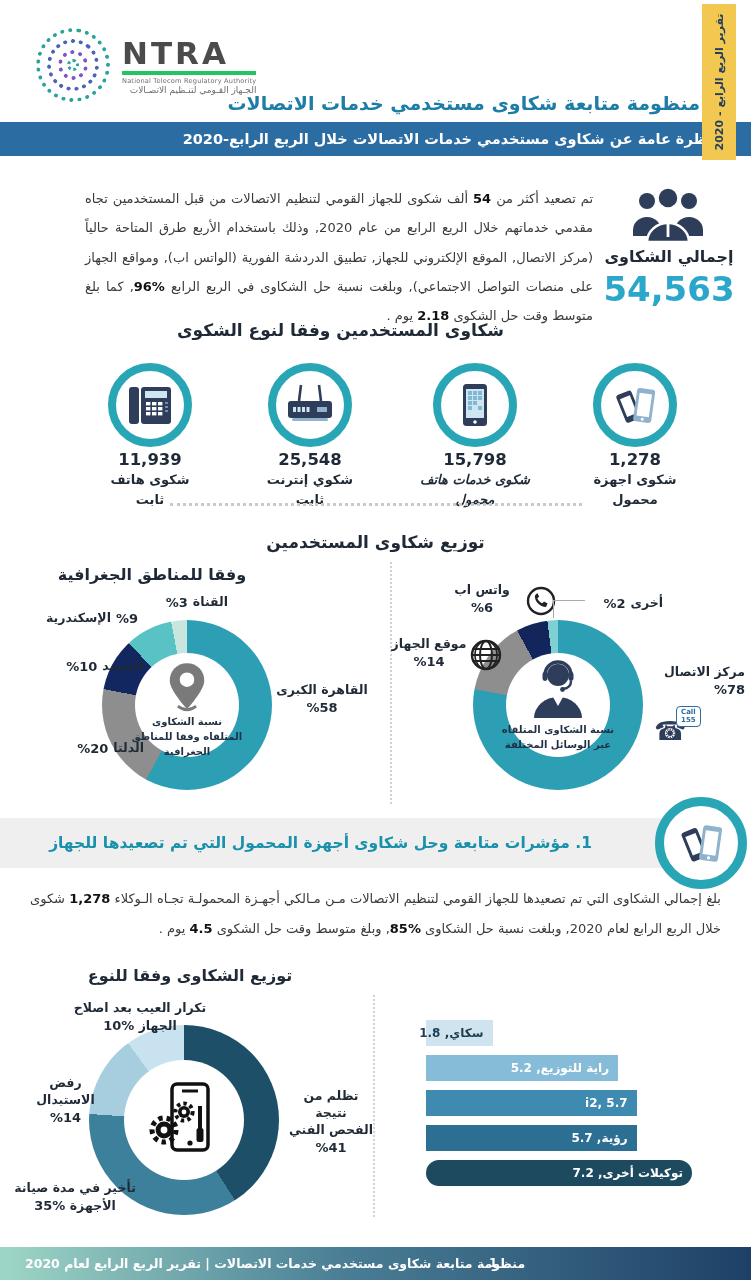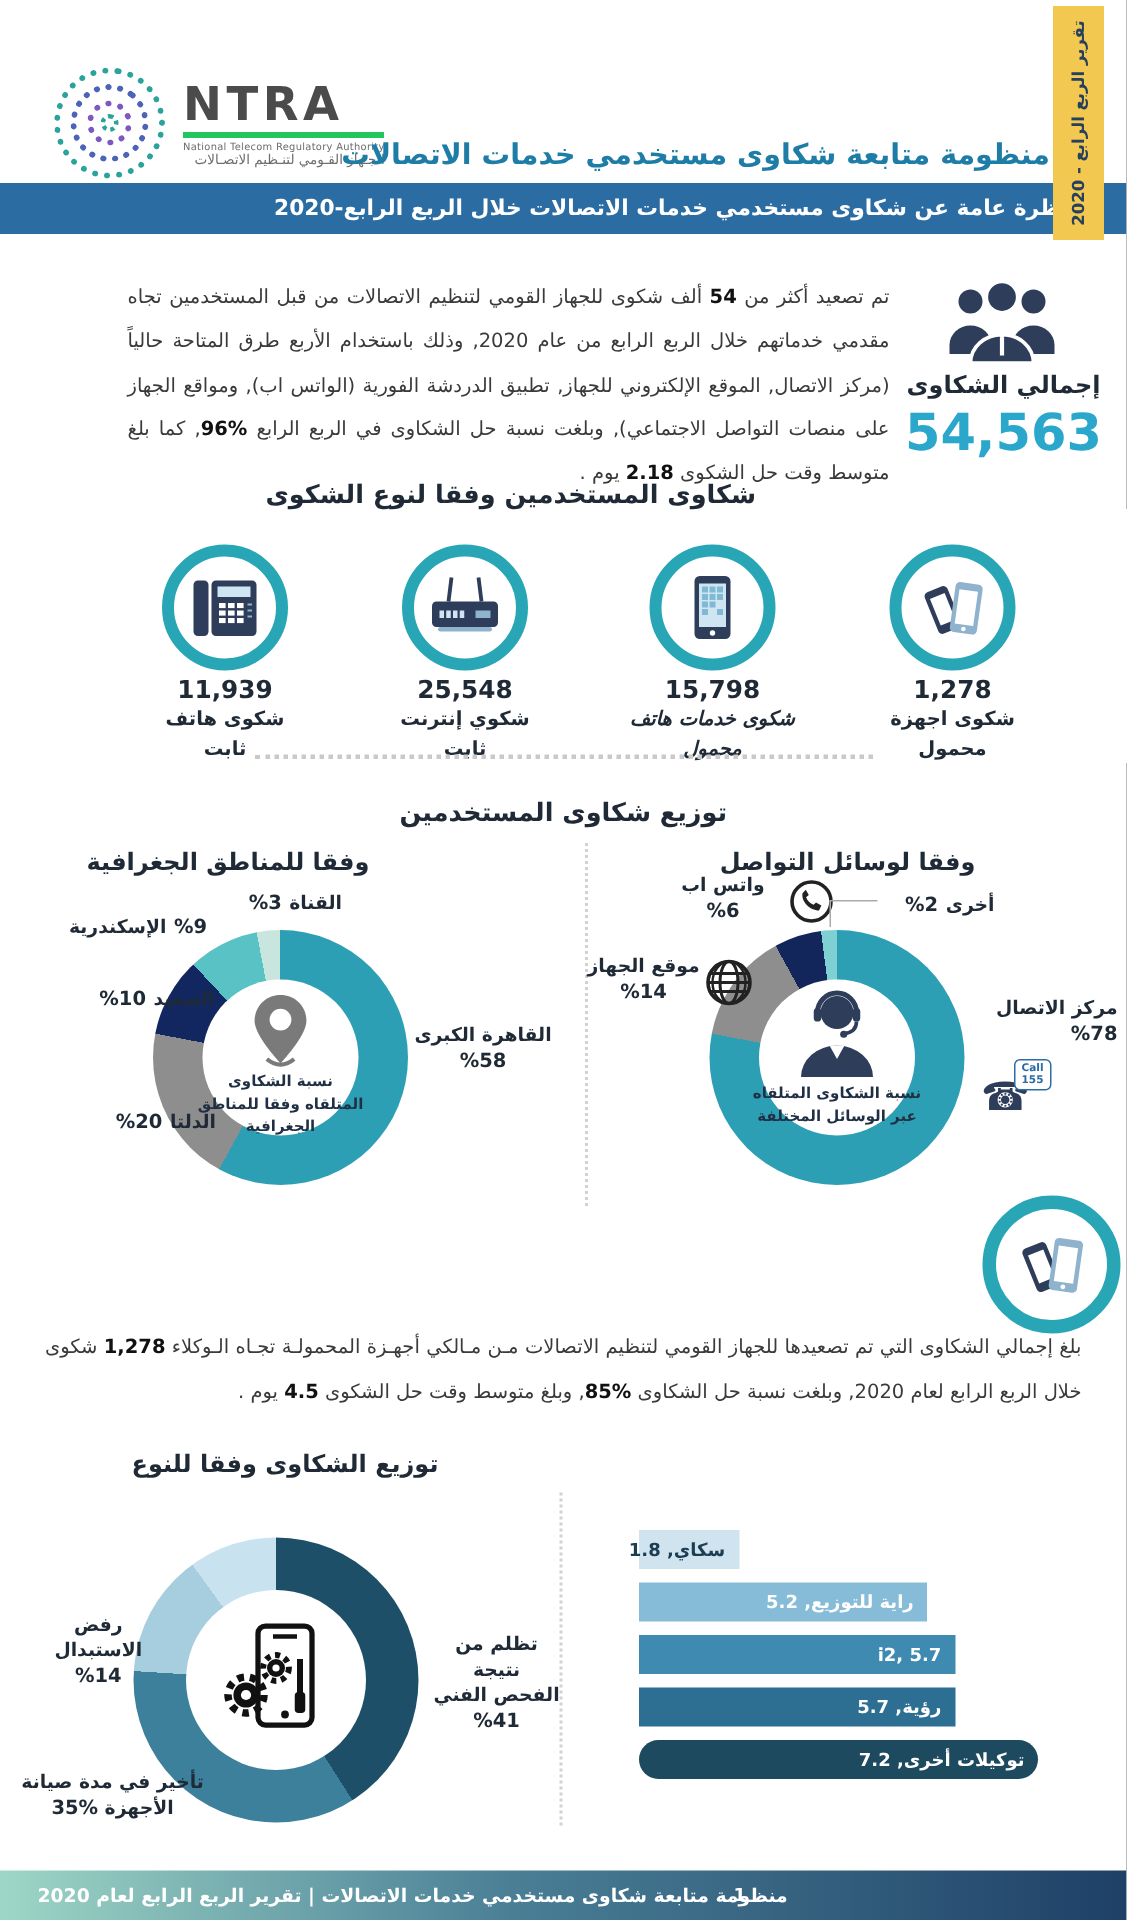--- a/index.html
+++ b/index.html
@@ -67,21 +67,21 @@
   .footer-text{position:absolute;left:25px;top:0;line-height:33px;color:#fff;font-size:12.5px;font-weight:bold;direction:rtl;}
   .footer-page{position:absolute;left:489px;top:0;line-height:33px;color:#fff;font-size:12px;font-weight:bold;}
   .call-badge{border:1.5px solid #2b6ca3;border-radius:4px;background:#fff;color:#2b6ca3;
               font-size:7px;font-weight:bold;line-height:1.2;padding:1px 4px;text-align:center;}
 </style>
 </head>
 <body>
 
 <div id="page">
 
-  <div class="abs" style="left:36px;top:28px;display:flex;gap:12px;margin-top:17px;">
+  <div class="abs" style="left:36px;top:28px;display:flex;gap:12px;">
     <div class="logo-spiral">
       <div class="logo-ring r1"></div>
         <div class="logo-ring r2"></div>
         <div class="logo-ring r3"></div>
         <div class="logo-ring r4"></div>
     </div>
     <div style="padding-top:10px;">
       <div class="ntra-acronym">NTRA</div>
       <div class="ntra-en">National Telecom Regulatory Authority</div>
       <div class="ntra-ar">الجـهاز القـومي لتنـظيم الاتصـالات</div>
@@ -208,21 +208,20 @@
   <div class="abs stat-num" style="left:90px;top:450px;width:120px;">11,939</div>
   <div class="abs stat-lab rtl" style="left:90px;top:470px;width:120px;">
     <div>شكوى هاتف</div>
     <div>ثابت</div>
   </div>
 
   <div class="abs dot-h"></div>
   <div class="abs sec-title center rtl" style="left:0;top:532px;width:751px;">توزيع شكاوى المستخدمين</div>
   <div class="abs dash-v1"></div>
 
-  <div class="abs sub-title center rtl" style="left:430px;top:565px;width:270px;">وفقا لوسائل التواصل</div>
   <div class="abs donut" style="left: 473px; top: 620px; width: 170px; height: 170px; background: conic-gradient(rgb(45, 159, 181) 0deg, rgb(45, 159, 181) 280.8deg, rgb(142, 142, 142) 280.8deg, rgb(142, 142, 142) 331.2deg, rgb(19, 38, 92) 331.2deg, rgb(19, 38, 92) 352.8deg, rgb(126, 208, 210) 352.8deg, rgb(126, 208, 210) 360deg);">
     <div class="hole" style="inset:33px;"></div>
   </div>
   <svg class="abs" style="left:531px;top:656px;" width="54" height="62" viewBox="0 0 54 62">
     <circle cx="27" cy="19" r="11" fill="#2e3d59"></circle>
     <path d="M14 19 a13 13 0 0 1 26 0" fill="none" stroke="#2e3d59" stroke-width="3.4"></path>
     <rect x="11.5" y="16" width="5" height="9" rx="2.4" fill="#2e3d59"></rect>
     <rect x="37.5" y="16" width="5" height="9" rx="2.4" fill="#2e3d59"></rect>
     <path d="M40 25 q0 7 -8 8" fill="none" stroke="#2e3d59" stroke-width="2.4"></path>
     <circle cx="31.5" cy="33.5" r="2.4" fill="#2e3d59"></circle>
@@ -304,20 +303,23 @@
   </div>
   <div class="abs d-label rtl inline-lab" style="left:40px;top:610px;width:98px;">
     <span class="val">%9</span>
     <span>الإسكندرية</span>
   </div>
   <div class="abs d-label rtl inline-lab" style="left:150px;top:594px;width:78px;">
     <span>القناة</span>
     <span class="val">%3</span>
   </div>
 
+  <div class="abs banner">
+    <div class="rtl">1. مؤشرات متابعة وحل شكاوى أجهزة المحمول التي تم تصعيدها للجهاز</div>
+  </div>
   <div class="abs big-ring">
     <svg width="48" height="48" viewBox="0 0 48 48">
       <g transform="rotate(-22 18 26)">
         <rect x="9" y="10" width="17" height="31" rx="3" fill="#2e3d59"></rect>
         <rect x="12" y="15" width="11" height="20" fill="#fff"></rect>
       </g>
       <g transform="rotate(8 33 25)">
         <rect x="24" y="7" width="19" height="35" rx="3" fill="#8fb3cc"></rect>
         <rect x="27" y="12" width="13" height="24" fill="#fff"></rect>
         <circle cx="33.5" cy="39" r="1.6" fill="#fff"></circle>
@@ -374,20 +376,24 @@
     <line x1="52" y1="26" x2="52" y2="52" stroke="#111" stroke-width="4"></line>
     <rect x="48.5" y="48" width="7" height="14" rx="2.5" fill="#111"></rect>
     <circle cx="36" cy="32" r="6" fill="#111"></circle>
     <circle cx="36" cy="32" r="8.6" fill="none" stroke="#111" stroke-width="4" stroke-dasharray="3.4 3.2"></circle>
     <circle cx="36" cy="32" r="2.4" fill="#fff"></circle>
     <circle cx="16" cy="50" r="8.4" fill="#111"></circle>
     <circle cx="16" cy="50" r="12" fill="none" stroke="#111" stroke-width="5" stroke-dasharray="4.4 4"></circle>
     <circle cx="16" cy="50" r="3.4" fill="#fff"></circle>
   </svg>
 
+  <div class="abs d-label rtl" style="left:65px;top:1000px;width:150px;text-align:center;">
+    <div>تكرار العيب بعد اصلاح</div>
+    <div><span>الجهاز</span> <span class="val">%10</span></div>
+  </div>
   <div class="abs d-label rtl" style="left:18px;top:1075px;width:95px;text-align:center;">
     <div>رفض الاستبدال</div>
     <div class="val">%14</div>
   </div>
   <div class="abs d-label rtl" style="left:10px;top:1180px;width:130px;text-align:center;">
     <div>تأخير في مدة صيانة</div>
     <div><span>الأجهزة</span> <span class="val">%35</span></div>
   </div>
   <div class="abs d-label rtl" style="left:286px;top:1088px;width:90px;text-align:center;">
     <div>تظلم من نتيجة</div>

